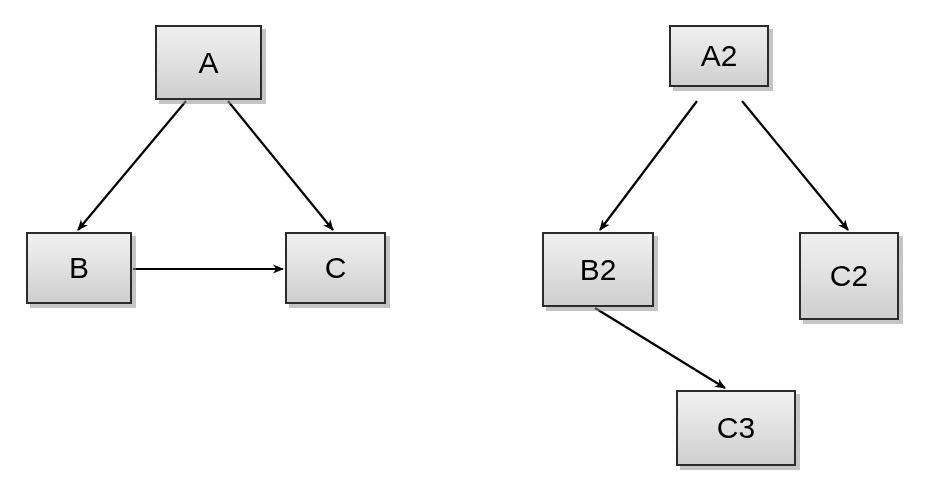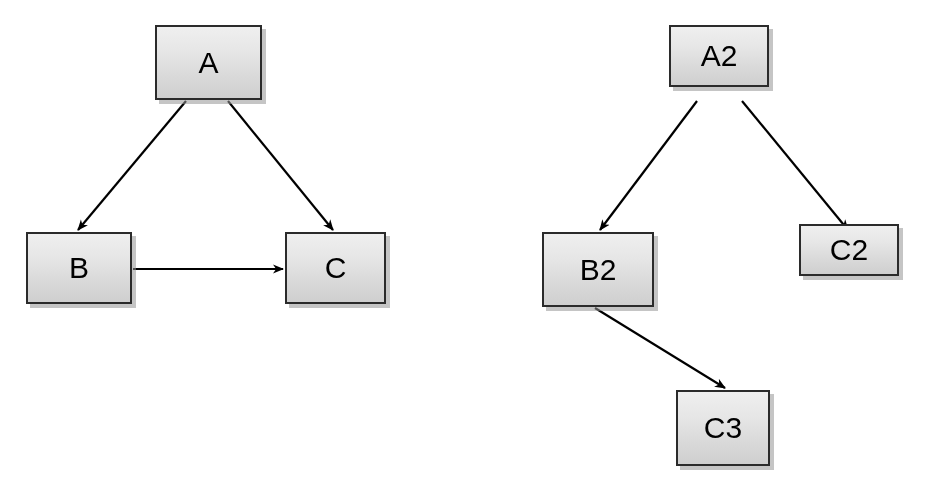--- a/index.html
+++ b/index.html
@@ -75,21 +75,21 @@
       </div>
       <div class="node" style="left: 285px; top: 232px; width: 101px; height: 72px;">
         <span class="node-label">C</span>
       </div>
       <div class="node" style="left: 669px; top: 25px; width: 100px; height: 62px;">
         <span class="node-label">A2</span>
       </div>
       <div class="node" style="left: 542px; top: 232px; width: 112px; height: 75px;">
         <span class="node-label">B2</span>
       </div>
-      <div class="node" style="left: 799px; top: 224px; width: 100px; height: 52px;">
+      <div class="node" style="left: 799px; top: 232px; width: 100px; height: 88px;">
         <span class="node-label">C2</span>
       </div>
-      <div class="node" style="left: 676px; top: 390px; width: 94px; height: 76px;">
+      <div class="node" style="left: 676px; top: 390px; width: 120px; height: 76px;">
         <span class="node-label">C3</span>
       </div>
     </div>
 
 </div>
 
 </body></html>

